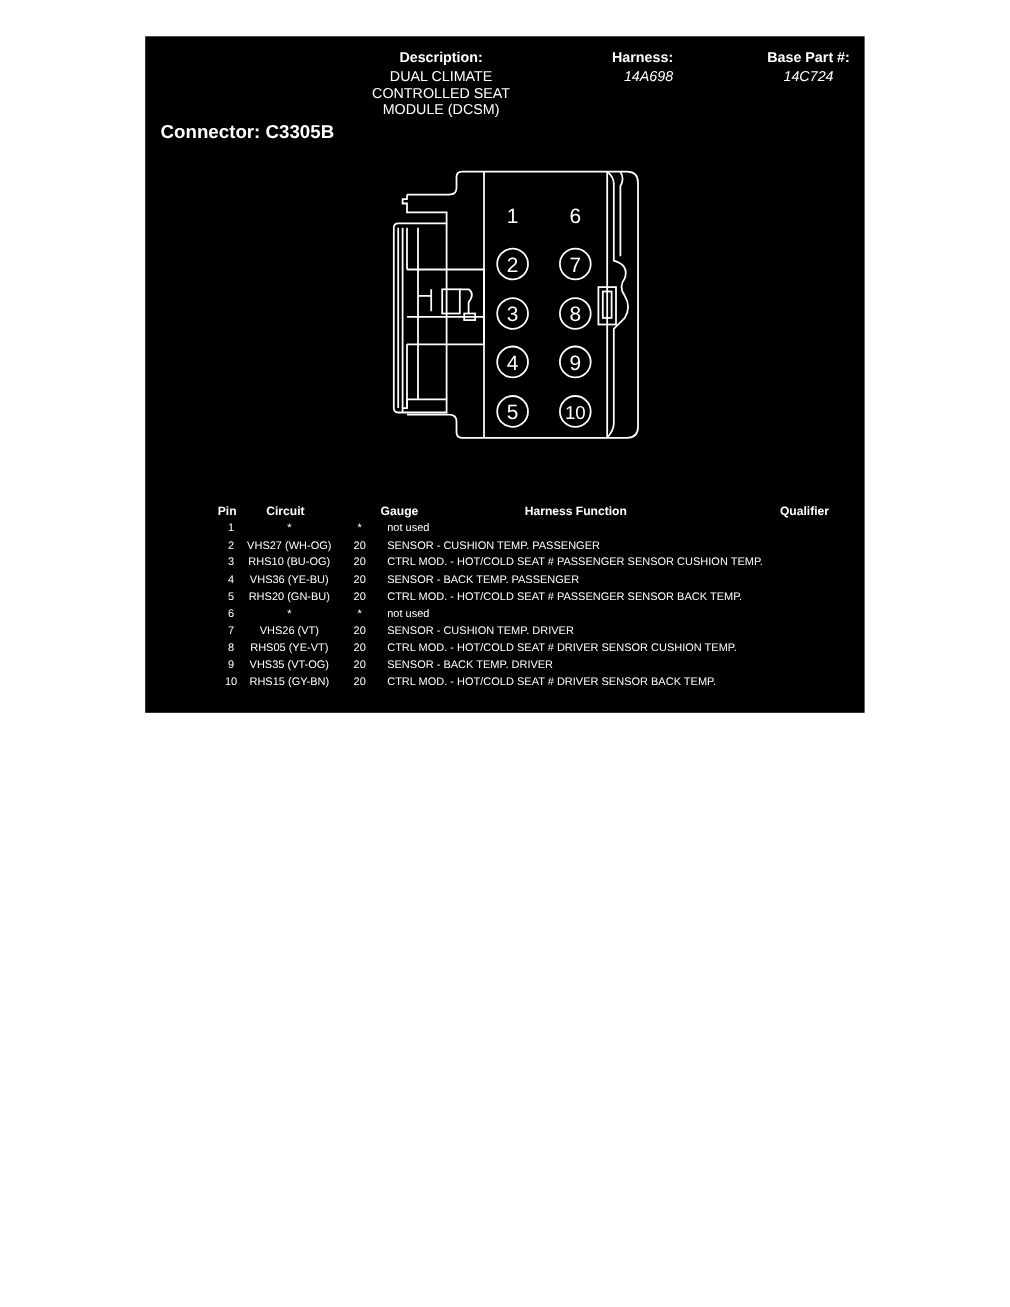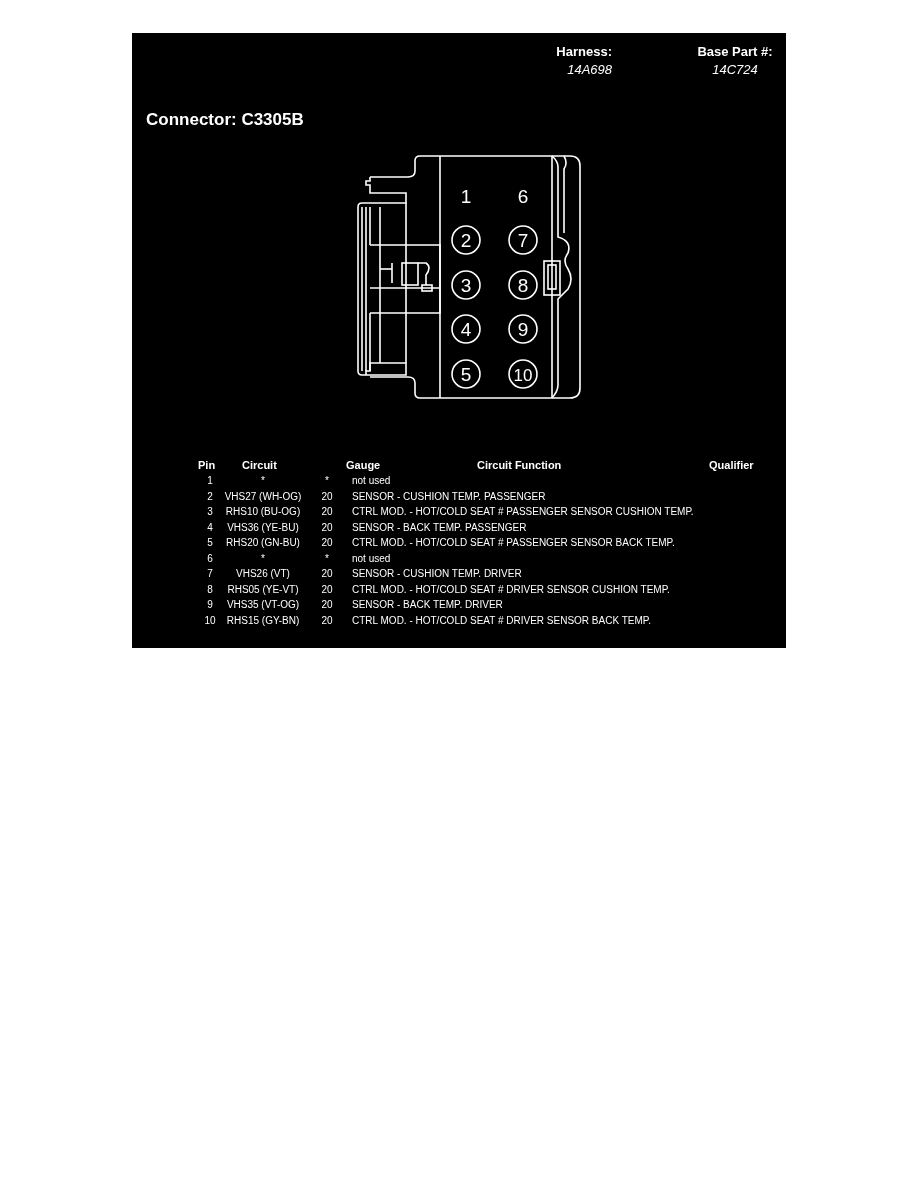--- a/index.html
+++ b/index.html
@@ -25,20 +25,28 @@
   .c-gauge { left: 114px; width: 42px; text-align: center; }
   .c-func { left: 160px; }
 </style>
 </head>
 <body>
 
 <div class="panel">
 
   <div class="abs connector-title">Connector: C3305B</div>
 
+  <div class="abs desc col-head">
+    <div class="hdr-bold">Description:</div>
+    <div class="val">
+      <div>DUAL CLIMATE</div>
+      <div>CONTROLLED SEAT</div>
+      <div>MODULE (DCSM)</div>
+    </div>
+  </div>
 
   <div class="abs harness col-head">
     <div class="hdr-bold">Harness:</div>
     <div class="val">14A698</div>
   </div>
 
   <div class="abs basepart col-head">
     <div class="hdr-bold">Base Part #:</div>
     <div class="val">14C724</div>
   </div>
@@ -97,21 +105,21 @@
       <text x="183" y="191">9</text>
       <text x="183" y="236" font-size="17">10</text>
     </g>
   </svg>
 
   <div class="table">
     <div class="thead">
       <span style="left:6px;">Pin</span>
       <span style="left:50px;text-align:center;">Circuit</span>
       <span style="left:114px;margin-left:40px;">Gauge</span>
-      <span style="left:285px;">Circuit Function</span>
+      <span style="left:285px;">Harness Function</span>
       <span style="left:517px;">Qualifier</span>
     </div>
 
     <div class="row">
       <span class="c-pin">1</span>
       <span class="c-circ">*</span>
       <span class="c-gauge">*</span>
       <span class="c-func">not used</span>
     </div>
     <div class="row">

